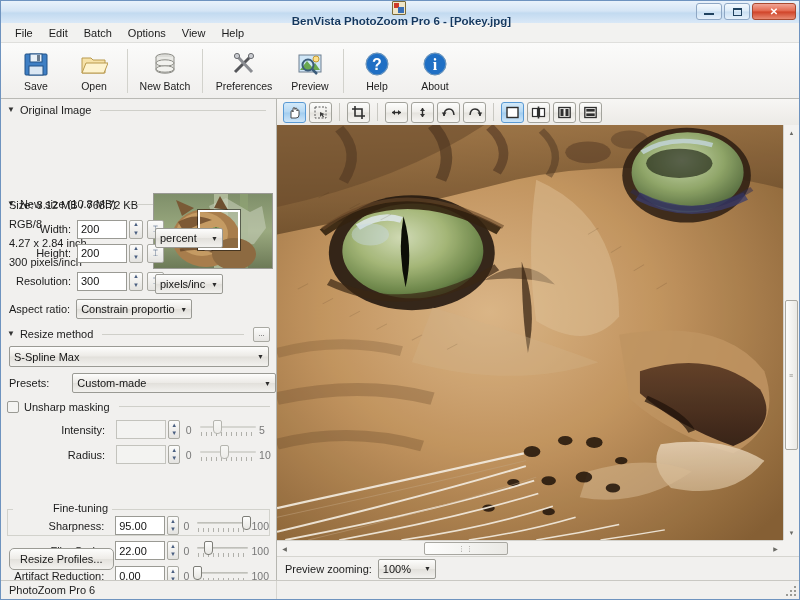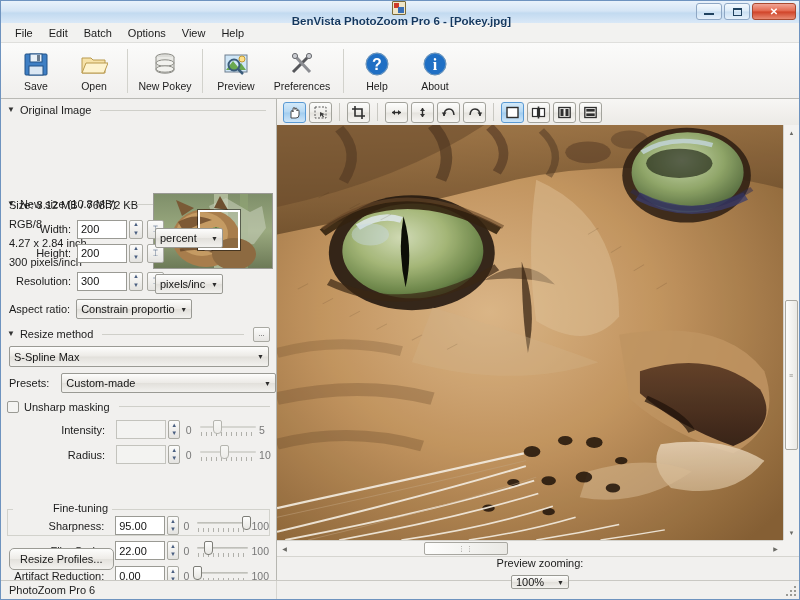--- a/index.html
+++ b/index.html
@@ -249,21 +249,21 @@
     display: flex; align-items: center; justify-content: center;
     font-size: 7px; color: #8a8a84; letter-spacing: 1px;
   }
   #v-thumb { width: 13px; height: 150px; margin-top: 160px;
     background: linear-gradient(to right, #fdfdfc, #eae9e5); }
   #h-thumb { height: 13px; width: 84px; margin-left: 132px; }
   #sb-corner { position: absolute; right: 0; bottom: 0; width: 16px; height: 16px; background: #f3f2f0; }
 
   #prev-bottom {
     height: 24px; display: flex; align-items: center; gap: 6px; padding: 0 4px 0 8px;
-    background: #f1f0ee; border-top: 1px solid #d6d5d0; flex-direction: column;
+    background: #f1f0ee; border-top: 1px solid #d6d5d0;
   }
   #prev-bottom .lbl { font-size: 11px; color: #1b1b1b; white-space: nowrap; }
   #zoom-sel { width: 58px; }
 
   
   #statusbar {
     height: 19px; flex: none;
     background: #f1f0ee; border-top: 1px solid #c9c8c3;
     display: flex; align-items: center;
   }
@@ -327,45 +327,45 @@
     <div class="tb-sep"></div>
     <div class="tb-btn" style="width:66px">
       <div class="tb-ico">
         <svg width="26" height="26" viewBox="0 0 26 26">
             <ellipse cx="13" cy="6" rx="9" ry="3.2" fill="#dcdcd8" stroke="#8c8c86"></ellipse>
             <path d="M4 6 L4 19 A9 3.2 0 0 0 22 19 L22 6" fill="#eaeae6" stroke="#8c8c86"></path>
             <ellipse cx="13" cy="12" rx="9" ry="3.2" fill="#f2f2ee" stroke="#8c8c86"></ellipse>
             <ellipse cx="13" cy="18" rx="9" ry="3.2" fill="#f2f2ee" stroke="#8c8c86"></ellipse>
           </svg>
       </div>
-      <div class="tb-lbl">New Pokey</div>
+      <div class="tb-lbl">New Batch</div>
     </div>
     <div class="tb-sep"></div>
+    <div class="tb-btn" style="width:74px">
+      <div class="tb-ico">
+        <svg width="26" height="26" viewBox="0 0 26 26">
+            <line x1="4" y1="21" x2="20" y2="5" stroke="#55565a" stroke-width="3"></line>
+            <line x1="21" y1="21" x2="6" y2="5" stroke="#8b8d92" stroke-width="3"></line>
+            <circle cx="20" cy="5" r="2.6" fill="#c9cbd0" stroke="#6a6c70"></circle>
+            <circle cx="6" cy="5" r="2.6" fill="#c9cbd0" stroke="#6a6c70"></circle>
+          </svg>
+      </div>
+      <div class="tb-lbl">Preferences</div>
+    </div>
     <div class="tb-btn">
       <div class="tb-ico">
         <svg width="28" height="24" viewBox="0 0 28 24">
             <rect x="3" y="3" width="22" height="17" fill="#cfe6f7" stroke="#6e7f8f"></rect>
             <path d="M4 18 L11 9 L16 15 L19 11 L24 18 Z" fill="#6aa84f"></path>
             <circle cx="20" cy="7" r="3" fill="#ffe08a" stroke="#c49a33"></circle>
             <circle cx="12" cy="13" r="5.5" fill="none" stroke="#3b5c7a" stroke-width="2"></circle>
             <line x1="16" y1="17" x2="21" y2="22" stroke="#3b5c7a" stroke-width="2.5"></line>
           </svg>
       </div>
       <div class="tb-lbl">Preview</div>
-    </div>
-    <div class="tb-btn" style="width:74px">
-      <div class="tb-ico">
-        <svg width="26" height="26" viewBox="0 0 26 26">
-            <line x1="4" y1="21" x2="20" y2="5" stroke="#55565a" stroke-width="3"></line>
-            <line x1="21" y1="21" x2="6" y2="5" stroke="#8b8d92" stroke-width="3"></line>
-            <circle cx="20" cy="5" r="2.6" fill="#c9cbd0" stroke="#6a6c70"></circle>
-            <circle cx="6" cy="5" r="2.6" fill="#c9cbd0" stroke="#6a6c70"></circle>
-          </svg>
-      </div>
-      <div class="tb-lbl">Preferences</div>
     </div>
     <div class="tb-sep"></div>
     <div class="tb-btn">
       <div class="tb-ico">
         <svg width="26" height="26" viewBox="0 0 26 26">
             <circle cx="13" cy="13" r="11" fill="#1f6fc4" stroke="#15558f"></circle>
             <circle cx="13" cy="13" r="11" fill="none" stroke="#ffffff" stroke-opacity="0.35" stroke-width="1.5"></circle>
             <text x="13" y="19" font-family="Liberation Sans" font-size="16" font-weight="bold" fill="#ffffff" text-anchor="middle">?</text>
           </svg>
       </div>
@@ -491,21 +491,21 @@
       </div>
 
       <div style="padding:4px 8px 0 8px">
         <div class="sel" style="width:260px;height:21px">
           <span class="cap">S-Spline Max</span>
           <span class="arw">▼</span>
         </div>
       </div>
 
       <div class="frow" style="margin-top:5px">
-        <span style="font-size:11px;color:#1b1b1b;margin-right:12px">Presets:</span>
+        <span style="font-size:11px;color:#1b1b1b;margin-right:23px">Presets:</span>
         <span class="sel" style="width:223px">
           <span class="cap">Custom-made</span>
           <span class="arw">▼</span>
         </span>
       </div>
 
       <div class="chkrow">
         <span class="chk"></span>
         <span style="font-size:11px;color:#1b1b1b">Unsharp masking</span>
         <span class="group-rule"></span>

